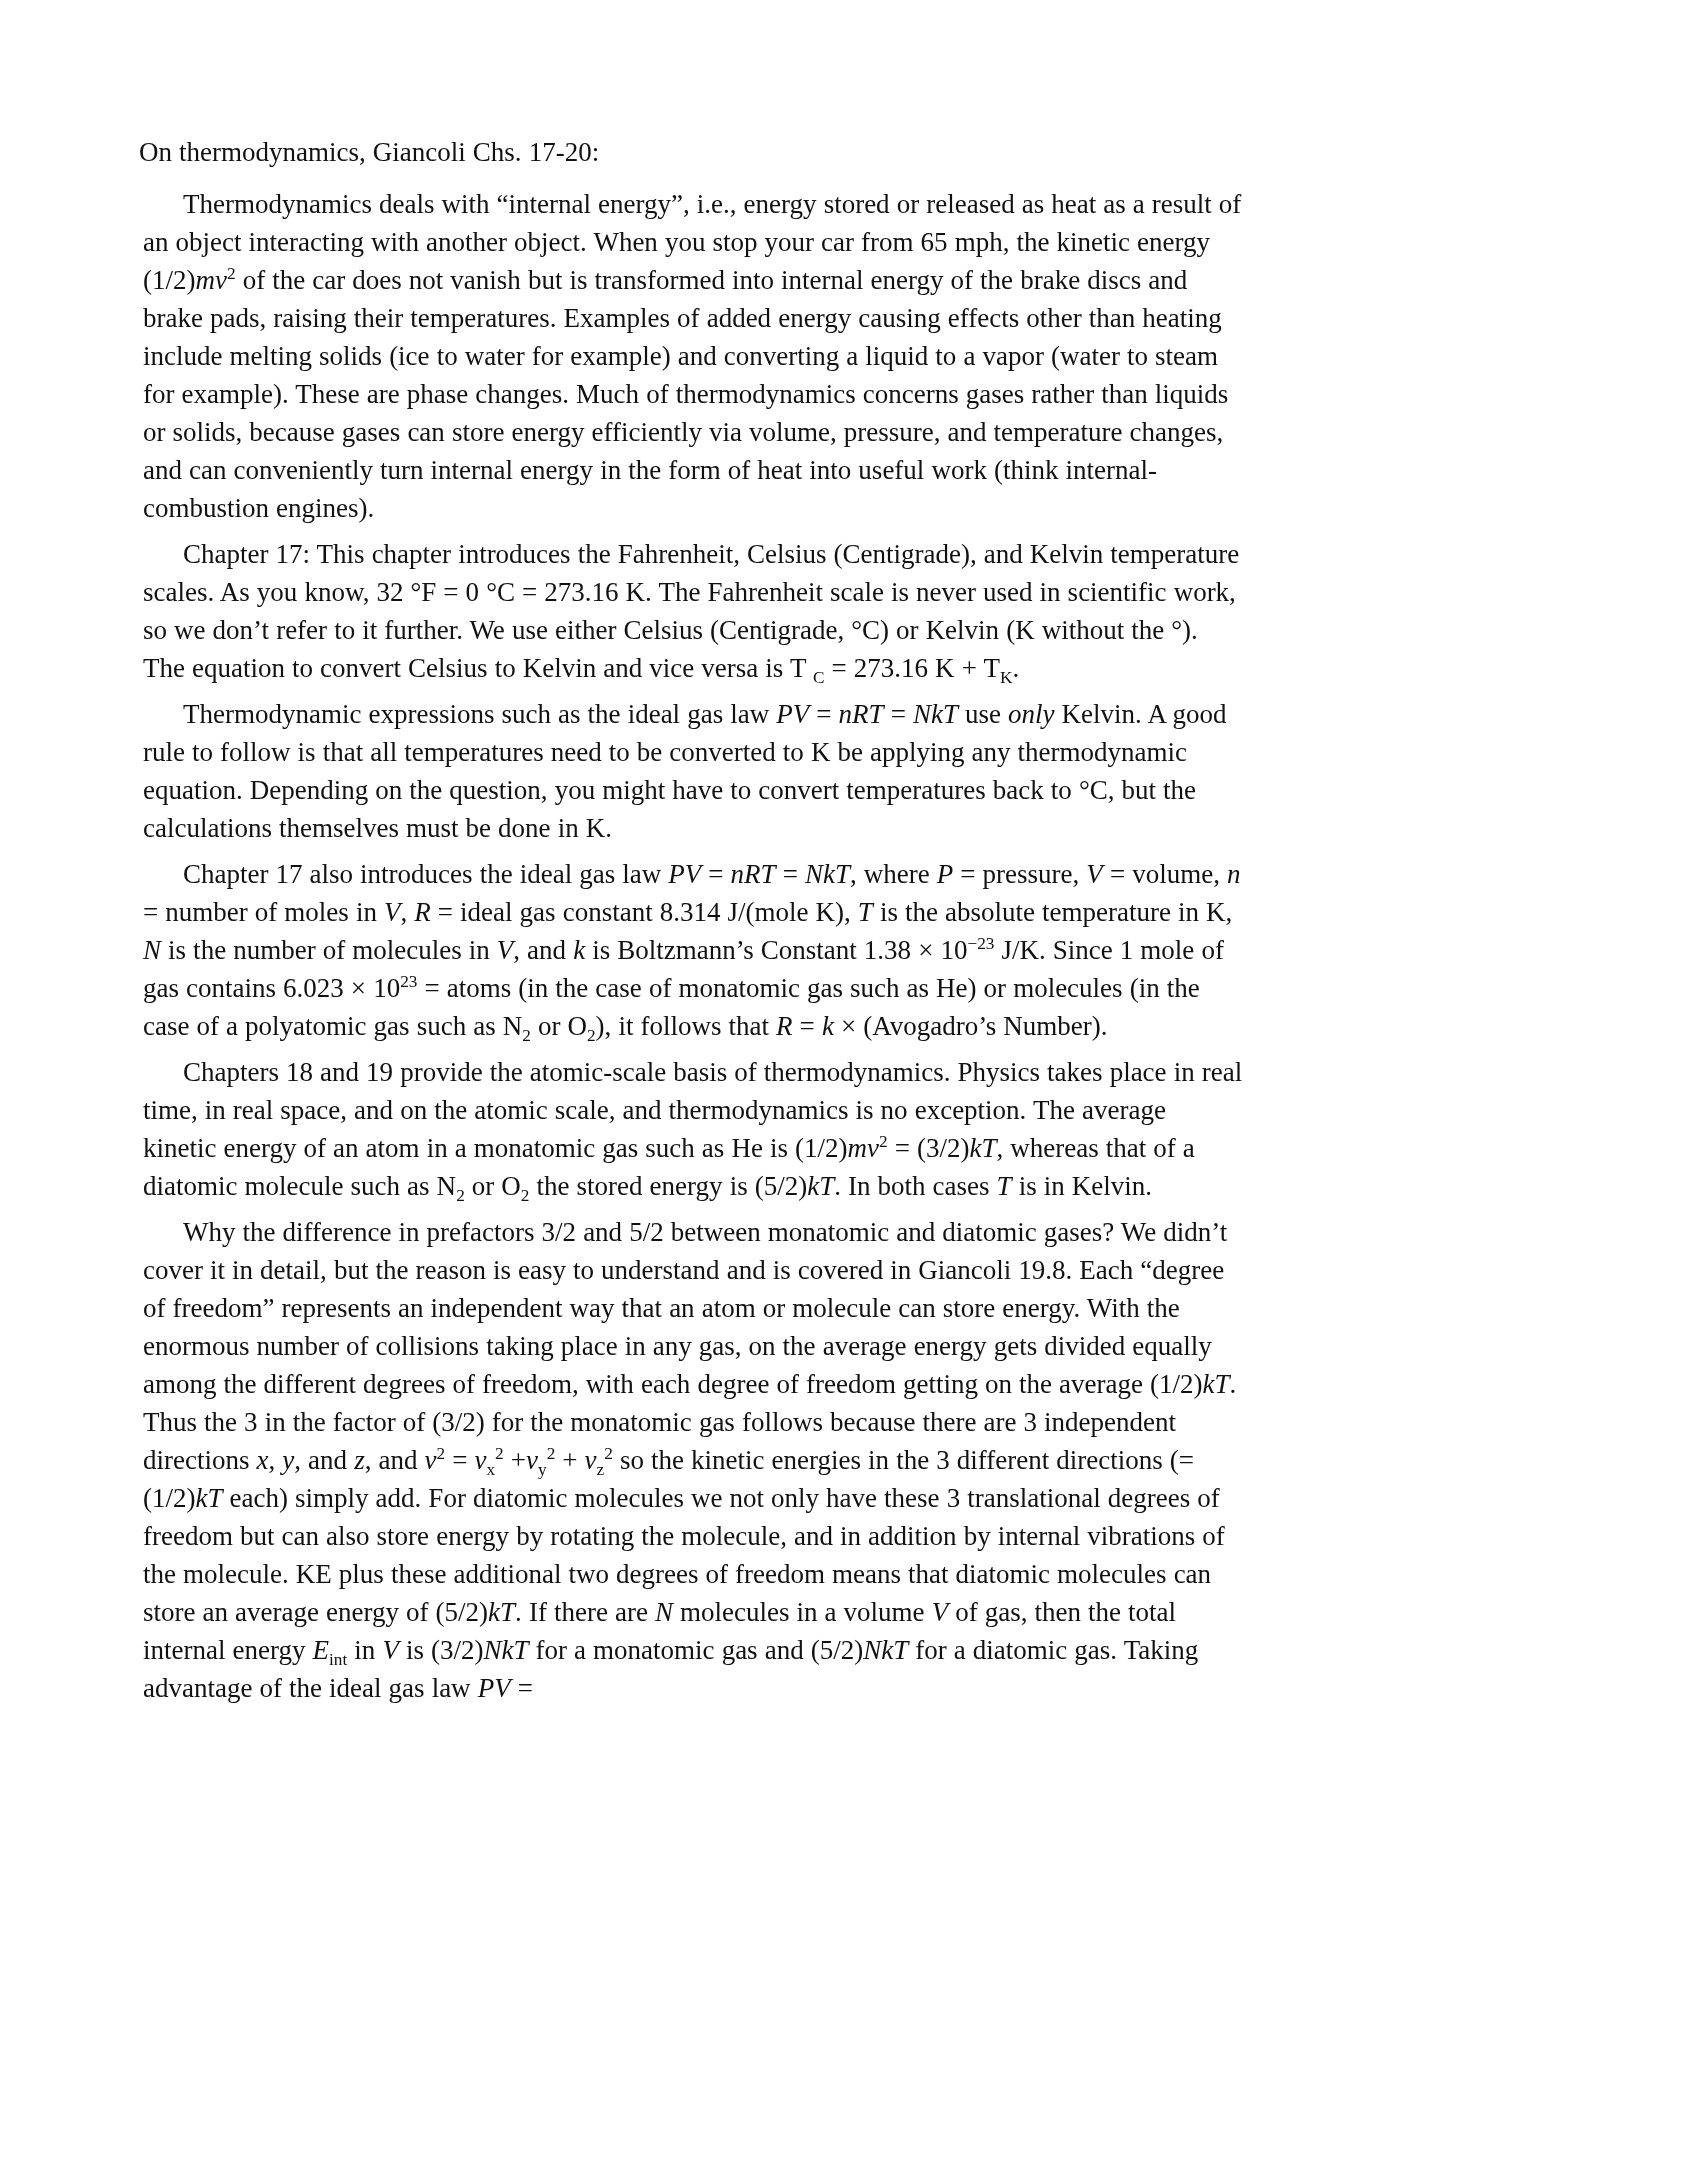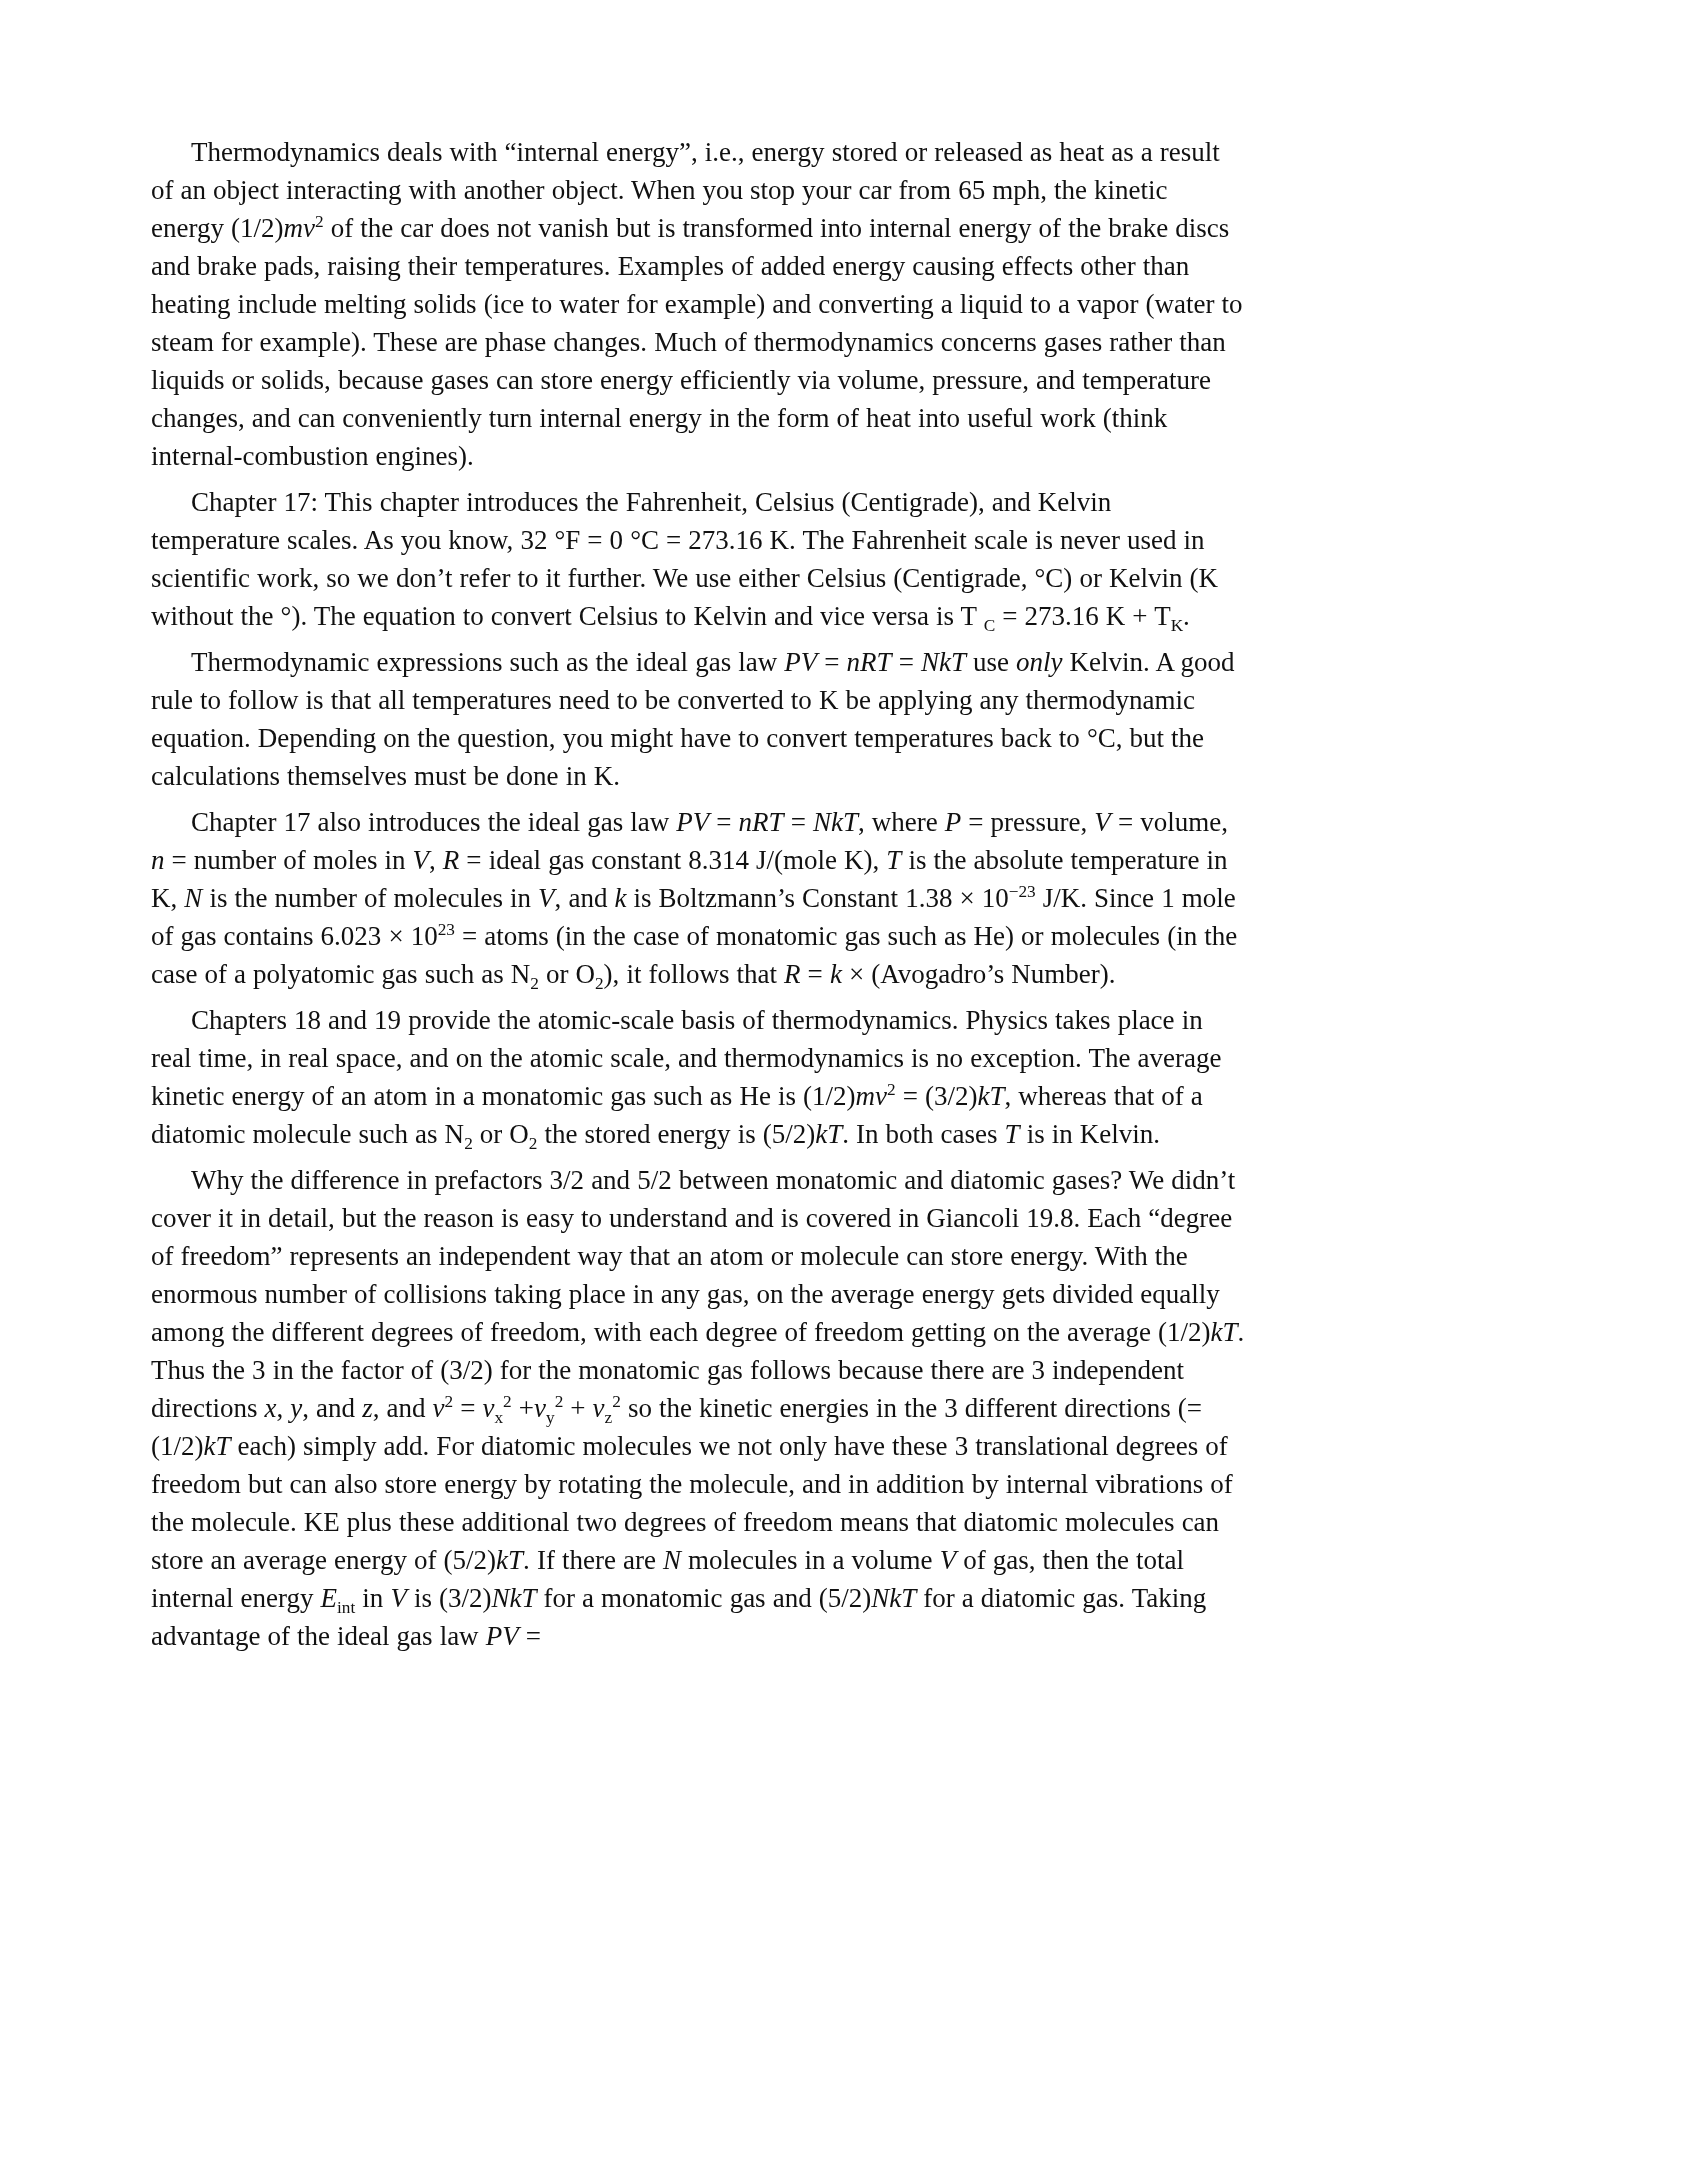--- a/index.html
+++ b/index.html
@@ -20,21 +20,21 @@
     height: 2178px;
     background: #ffffff;
   }
   .text-column {
     position: absolute;
     left: 139px;
     top: 133px;
     width: 1107px;
   }
   p.para {
-    margin: 0 0 8px 12px;
+    margin: 0 0 8px 4px;
     font-size: 27px;
     line-height: 38px;
     text-align: left;
     letter-spacing: 0px;
     word-spacing: 0.3px;
     color: #111111;
   }
   p.heading-line {
     margin: 0 0 14px 0;
     text-indent: 0;
@@ -55,20 +55,21 @@
     vertical-align: sub;
     line-height: 0;
   }
 </style>
 </head>
 <body>
 
 <div class="page">
   <div class="text-column">
 
+    <p class="para heading-line">On thermodynamics, Giancoli Chs. 17-20:</p>
 
     <div id="paragraph-host">
         <p class="para indent"><span>Thermodynamics deals with “internal energy”, i.e., energy stored or released as heat as a result of an object interacting with another object.  When you stop your car from 65 mph, the kinetic energy (1/2)</span><i>mv</i><sup>2</sup><span> of the car does not vanish but is transformed into internal energy of the brake discs and brake pads, raising their temperatures. Examples of added energy causing effects other than heating include melting solids (ice to water for example) and converting a liquid to a vapor (water to steam for example). These are phase changes. Much of thermodynamics concerns gases rather than liquids or solids, because gases can store energy efficiently via volume, pressure, and temperature changes, and can conveniently turn internal energy in the form of heat into useful work (think internal-combustion engines).</span></p>
         <p class="para indent"><span>Chapter 17:  This chapter introduces the Fahrenheit, Celsius (Centigrade), and Kelvin temperature scales.  As you know, 32 °F = 0 °C = 273.16 K.  The Fahrenheit scale is never used in scientific work, so we don’t refer to it further.  We use either Celsius (Centigrade, °C) or Kelvin (K without the °).  The equation to convert Celsius to Kelvin and vice versa is T </span><sub>C</sub><span> = 273.16 K + T</span><sub>K</sub><span>.</span></p>
         <p class="para indent"><span>Thermodynamic expressions such as the ideal gas law </span><i>PV</i><span> = </span><i>nRT</i><span> = </span><i>NkT</i><span> use </span><i>only</i><span> Kelvin.  A good rule to follow is that all temperatures need to be converted to K be applying any thermodynamic equation.  Depending on the question, you might have to convert temperatures back to °C, but the calculations themselves must be done in K.</span></p>
         <p class="para indent"><span>Chapter 17 also introduces the ideal gas law </span><i>PV</i><span> = </span><i>nRT</i><span> = </span><i>NkT</i><span>, where </span><i>P</i><span> = pressure, </span><i>V</i><span> = volume, </span><i>n</i><span> = number of moles in </span><i>V</i><span>, </span><i>R</i><span> = ideal gas constant 8.314 J/(mole K), </span><i>T</i><span> is the absolute temperature in K, </span><i>N</i><span> is the number of molecules in </span><i>V</i><span>, and </span><i>k</i><span> is Boltzmann’s Constant 1.38 × 10</span><sup>−23</sup><span> J/K.  Since 1 mole of gas contains 6.023 × 10</span><sup>23</sup><span> = atoms (in the case of monatomic gas such as He) or molecules (in the case of a polyatomic gas such as N</span><sub>2</sub><span> or O</span><sub>2</sub><span>), it follows that </span><i>R</i><span> = </span><i>k</i><span> × (Avogadro’s Number).</span></p>
         <p class="para indent"><span>Chapters 18 and 19 provide the atomic-scale basis of thermodynamics.  Physics takes place in real time, in real space, and on the atomic scale, and thermodynamics is no exception.  The average kinetic energy of an atom in a monatomic gas such as He is (1/2)</span><i>mv</i><sup>2</sup><span> = (3/2)</span><i>kT</i><span>, whereas that of a diatomic molecule such as N</span><sub>2</sub><span> or O</span><sub>2</sub><span> the stored energy is (5/2)</span><i>kT</i><span>.  In both cases </span><i>T</i><span> is in Kelvin.</span></p>
         <p class="para indent"><span>Why the difference in prefactors 3/2 and 5/2 between monatomic and diatomic gases?  We didn’t cover it in detail, but the reason is easy to understand and is covered in Giancoli 19.8.  Each “degree of freedom” represents an independent way that an atom or molecule can store energy. With the enormous number of collisions taking place in any gas, on the average energy gets divided equally among the different degrees of freedom, with each degree of freedom getting on the average (1/2)</span><i>kT</i><span>.  Thus the 3 in the factor of (3/2) for the monatomic gas follows because there are 3 independent directions </span><i>x</i><span>, </span><i>y</i><span>, and </span><i>z</i><span>, and </span><i>v</i><sup>2</sup><span> = </span><i>v</i><sub>x</sub><sup>2</sup><span> +</span><i>v</i><sub>y</sub><sup>2</sup><span> + </span><i>v</i><sub>z</sub><sup>2</sup><span> so the kinetic energies in the 3 different directions (=(1/2)</span><i>kT</i><span> each) simply add.  For diatomic molecules we not only have these 3 translational degrees of freedom but can also store energy by rotating the molecule, and in addition by internal vibrations of the molecule.  KE plus these additional two degrees of freedom means that diatomic molecules can store an average energy of (5/2)</span><i>kT</i><span>.  If there are </span><i>N</i><span> molecules in a volume </span><i>V</i><span> of gas, then the total internal energy </span><i>E</i><sub>int</sub><span> in </span><i>V</i><span> is (3/2)</span><i>NkT</i><span> for a monatomic gas and (5/2)</span><i>NkT</i><span> for a diatomic gas.  Taking advantage of the ideal gas law </span><i>PV</i><span> =</span></p>
       </div>
 

